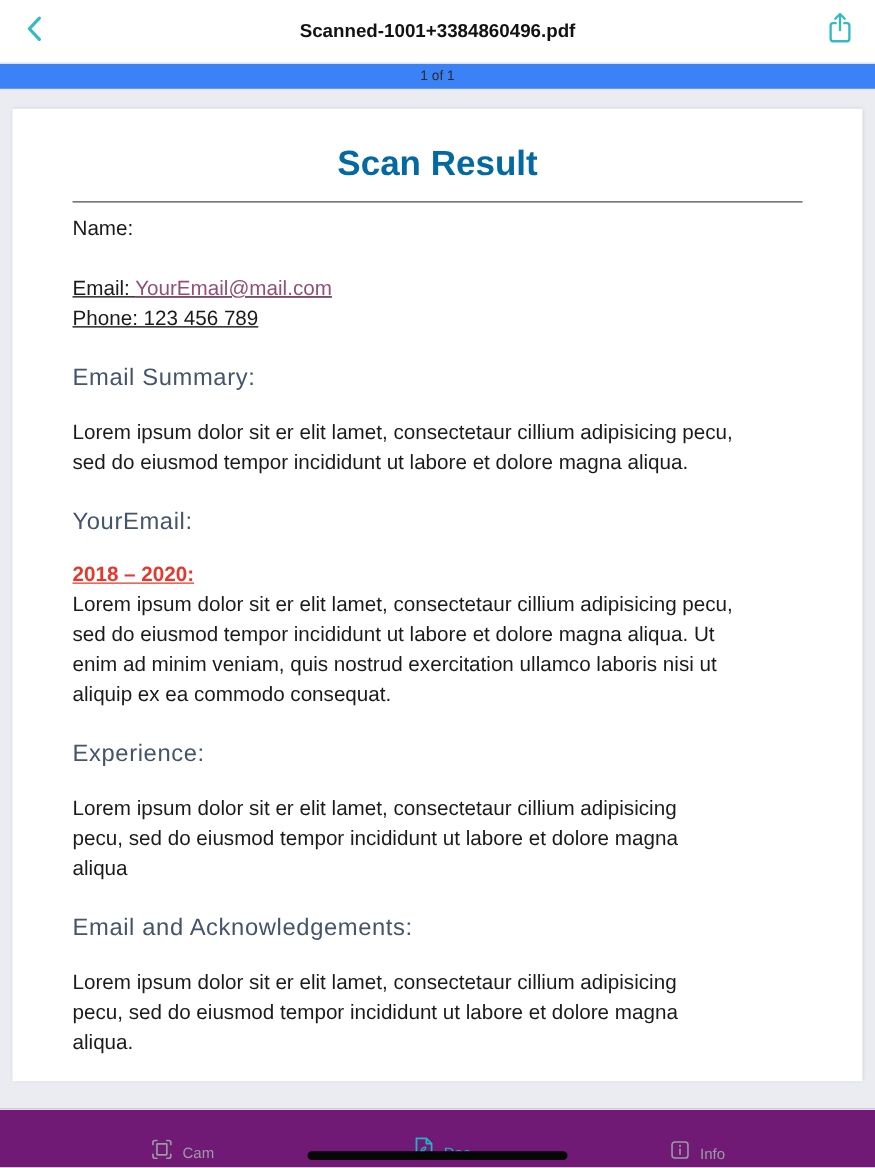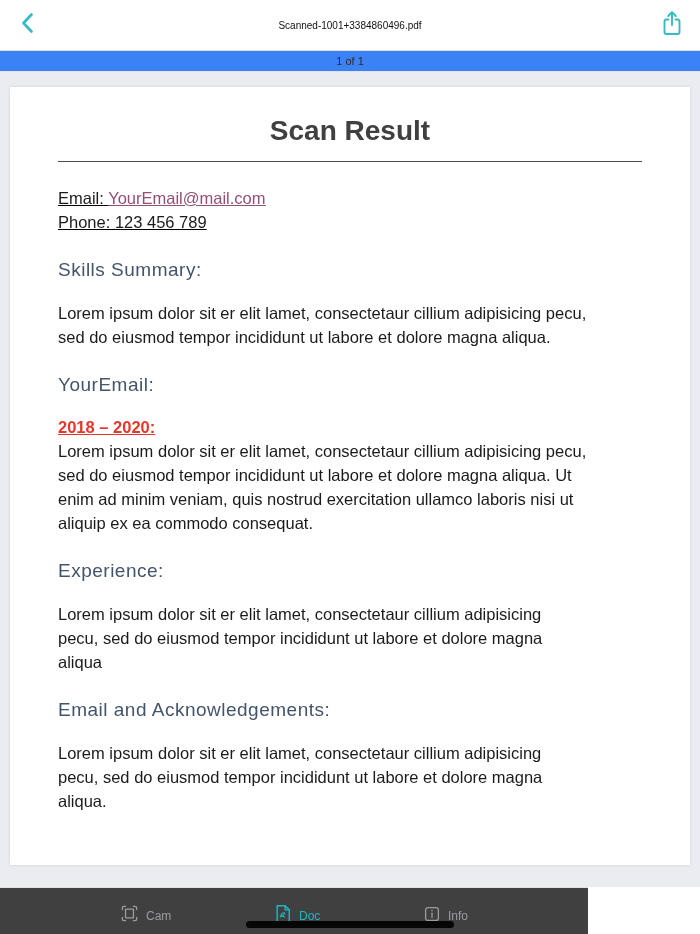--- a/index.html
+++ b/index.html
@@ -24,22 +24,22 @@
   }
   .nav-btn {
     width: 36px; height: 36px;
     display: flex; align-items: center; justify-content: center;
     cursor: pointer;
   }
   .nav-title {
     position: absolute;
     left: 50%; top: 50%;
     transform: translate(-50%, -50%);
-    font-size: 10px;
-    font-weight: 400;
+    font-size: 15px;
+    font-weight: 700;
     color: #121212;
     white-space: nowrap;
   }
 
   
   .page-strip {
     height: 21px;
     background: #3b82f6;
     border-bottom: 1px solid #e4e4e8;
     display: flex; align-items: center; justify-content: center;
@@ -63,21 +63,21 @@
     box-shadow: 0 0 3px rgba(0,0,0,0.12);
     padding: 26px 48px 0 48px;
     overflow: hidden;
   }
 
   
   .doc-title {
     text-align: center;
     font-size: 28px;
     font-weight: 700;
-    color: #404040;
+    color: #0369a1;
     line-height: 36px;
   }
   .doc-rule {
     border: none;
     border-top: 1.5px solid #4d4d4d;
     margin-top: 12px;
   }
   .doc-text {
     font-size: 16.5px;
     line-height: 24px;
@@ -105,25 +105,25 @@
     line-height: 24px;
     font-weight: 700;
     color: #e5372b;
     text-decoration: underline;
   }
 
   
   .tabbar {
     position: absolute;
     left: 0; bottom: 0;
-    width: 588px; height: 47px;
-    background: #404040;
+    width: 700px; height: 47px;
+    background: #701a75;
     border-top: 1px solid #e2e2e5;
     display: flex;
-    align-items: center;
+    align-items: flex-end;
     justify-content: space-between;
     padding: 9px 120px 0 120px;
   }
   .tab-item {
     display: flex;
     align-items: center;
     gap: 7px;
     cursor: pointer;
   }
   .tab-label { font-size: 12px; color: #9b9ba2; }
@@ -164,27 +164,28 @@
 <div class="page-strip">
   <span>1 of 1</span>
 </div>
 
 <div class="viewer">
   <div class="pdf-page">
 
     <div class="doc-title">Scan Result</div>
     <hr class="doc-rule">
 
+    <div class="doc-text name-line">Name:</div>
 
     <div class="contact-block">
       <div class="doc-text"><span>Email: </span><a class="email-link">YourEmail@mail.com</a></div>
       <div class="doc-text">Phone: 123 456 789</div>
     </div>
 
-    <div class="section-heading">Skills Summary:</div>
+    <div class="section-heading">Email Summary:</div>
     <div class="doc-text section-body">Lorem ipsum dolor sit er elit lamet, consectetaur cillium adipisicing pecu,
 sed do eiusmod tempor incididunt ut labore et dolore magna aliqua.</div>
 
     <div class="section-heading">YourEmail:</div>
     <div class="edu-date">2018 – 2020:</div>
     <div class="doc-text">Lorem ipsum dolor sit er elit lamet, consectetaur cillium adipisicing pecu,
 sed do eiusmod tempor incididunt ut labore et dolore magna aliqua. Ut
 enim ad minim veniam, quis nostrud exercitation ullamco laboris nisi ut
 aliquip ex ea commodo consequat.</div>
 

